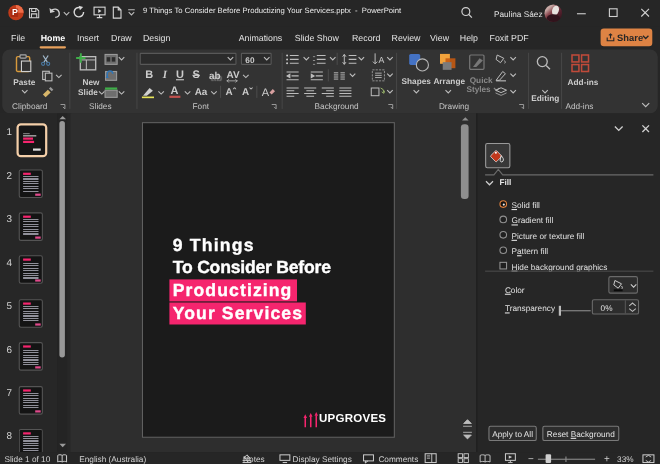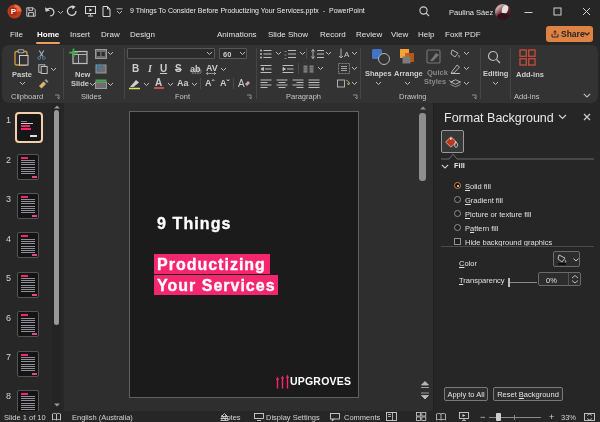--- a/index.html
+++ b/index.html
@@ -150,21 +150,21 @@
   <div id="ribbon">
     <div class="gdiv" style="left:63px;"></div>
     <div class="gdiv" style="left:124px;"></div>
     <div class="gdiv" style="left:256px;"></div>
     <div class="gdiv" style="left:360px;"></div>
     <div class="gdiv" style="left:480px;"></div>
     <div class="gdiv" style="left:510px;"></div>
     <div class="glabel" style="left:11px;">Clipboard</div>
     <div class="glabel" style="left:81px;">Slides</div>
     <div class="glabel" style="left:175px;">Font</div>
-    <div class="glabel" style="left:286px;">Paragraph</div>
+    <div class="glabel" style="left:286px;">Background</div>
     <div class="glabel" style="left:399px;">Drawing</div>
     <div class="glabel" style="left:514px;">Add-ins</div>
 
     <svg width="17" height="17" style="left:13px; top:4px;" viewBox="0 0 17 17">
       <rect x="2" y="2.5" width="12" height="13.5" rx="1.2" fill="none" stroke="#D89A3C" stroke-width="1.3"></rect>
       <rect x="5.2" y="0.8" width="5.6" height="3" rx="0.8" fill="#333" stroke="#a8a8a8" stroke-width="1.1"></rect>
       <rect x="6.5" y="6.5" width="8.5" height="9.5" fill="#333" stroke="#cfcfcf" stroke-width="1"></rect>
     </svg>
     <div class="blabel" style="left:12px; top:25px;">Paste</div>
     <svg width="7" height="5" style="left:19px; top:36px;" viewBox="0 0 7 5">
@@ -392,21 +392,21 @@
         <path d="M1 1 L3.5 3.5 L6 1" fill="none" stroke="#bdbdbd" stroke-width="1"></path>
       </svg>
     <svg width="6" height="6" style="left:471px; top:49px;" viewBox="0 0 6 6">
         <path d="M1 1 H5 V5 M3.2 3.2 L5 5" fill="none" stroke="#9a9a9a" stroke-width="0.9"></path>
       </svg>
 
     <svg width="14" height="14" style="left:487px; top:5px;" viewBox="0 0 14 14">
       <circle cx="6" cy="6" r="4.5" fill="none" stroke="#bdbdbd" stroke-width="1.2"></circle>
       <path d="M9.5 9.5 L13 13" stroke="#bdbdbd" stroke-width="1.2"></path>
     </svg>
-    <div class="blabel" style="left:483px; top:24px;">Editing</div>
+    <div class="blabel" style="left:483px; top:40px;">Editing</div>
     <svg width="7" height="5" style="left:492px; top:36px;" viewBox="0 0 7 5">
         <path d="M1 1 L3.5 3.5 L6 1" fill="none" stroke="#bdbdbd" stroke-width="1"></path>
       </svg>
 
     <svg width="17" height="17" style="left:519px; top:4px;" viewBox="0 0 17 17">
       <rect x="1" y="1" width="6.3" height="6.3" fill="none" stroke="#C04A3A" stroke-width="1.4"></rect>
       <rect x="9.7" y="1" width="6.3" height="6.3" fill="none" stroke="#C04A3A" stroke-width="1.4"></rect>
       <rect x="1" y="9.7" width="6.3" height="6.3" fill="none" stroke="#C04A3A" stroke-width="1.4"></rect>
       <rect x="9.7" y="9.7" width="6.3" height="6.3" fill="none" stroke="#C04A3A" stroke-width="1.4"></rect>
     </svg>
@@ -461,20 +461,21 @@
         <svg width="8" height="6" style="left:1px; top:299px;" viewBox="0 0 8 6">
             <path d="M1 1.5 L7 1.5 L4 4.5 Z" fill="#9a9a9a"></path>
           </svg>
       </div>
     </div>
 
     <div id="paneldiv"></div>
     <div id="editor">
       <div id="slide">
         <div class="sline" style="top:103px; letter-spacing:1.1px;">9 Things</div>
+        <div class="sline" style="top:123px; letter-spacing:-0.2px;">To Consider Before</div>
         <div class="shl" style="top:142px; width:116px; height:20px;"></div>
         <div class="shl" style="top:163px; width:124px; height:20px;"></div>
         <div class="sline" style="top:165px; letter-spacing:1px;">Your Services</div>
         <div class="sline" style="top:144px; letter-spacing:1px;">Productizing</div>
         <svg width="15" height="14" style="left:145px; top:263px;" viewBox="0 0 15 14">
           <path d="M2.5 13.5 V5" stroke="#F5256E" stroke-width="1.4"></path>
             <path d="M2.5 1.5 L0.9 4.9 H4.1 Z" fill="#F5256E"></path>
           <path d="M7.5 13.5 V3.5" stroke="#F5256E" stroke-width="1.4"></path>
             <path d="M7.5 0.4 L5.9 3.8 H9.1 Z" fill="#F5256E"></path>
           <path d="M12.5 13.5 V2.8" stroke="#F5256E" stroke-width="1.4"></path>
@@ -489,21 +490,20 @@
       <div style="position:absolute; left:354px; top:10px; width:7px; height:68px; background:#8e8e8e; border-radius:3px;"></div>
       <svg width="10" height="9" style="left:355px; top:277px;" viewBox="0 0 10 9">
           <path d="M1 7.5 h8 M1.5 5 L5 1.5 L8.5 5 Z" fill="#bbb" stroke="#bbb" stroke-width="0.8"></path>
         </svg>
       <svg width="10" height="9" style="left:355px; top:289px;" viewBox="0 0 10 9">
           <path d="M1 1 h8 M1.5 3.5 L8.5 3.5 L5 7 Z" fill="#bbb" stroke="#bbb" stroke-width="0.8"></path>
         </svg>
     </div>
 
     <div id="panel">
-      <div id="paneltitle">Format Background</div>
       <svg width="9" height="6" style="left:124px; top:11px;" viewBox="0 0 9 6">
           <path d="M1 1 L4.5 4.5 L8 1" fill="none" stroke="#d0d0d0" stroke-width="1.2"></path>
         </svg>
       <svg width="8" height="8" style="left:149px; top:10px;" viewBox="0 0 8 8">
           <path d="M1 1 L7 7 M7 1 L1 7" stroke="#d0d0d0" stroke-width="1.2"></path>
         </svg>
 
       <div style="position:absolute; left:7px; top:27px; width:23px; height:23px; background:#383838; border:1px solid #999; border-radius:2px;">
         <svg width="16" height="16" style="left:3px; top:3px;" viewBox="0 0 16 16">
           <rect x="2.2" y="4.2" width="7.6" height="7.6" rx="0.8" transform="rotate(-45 6 8)" fill="#C2371B" stroke="#d8d8d8" stroke-width="0.7"></rect>

